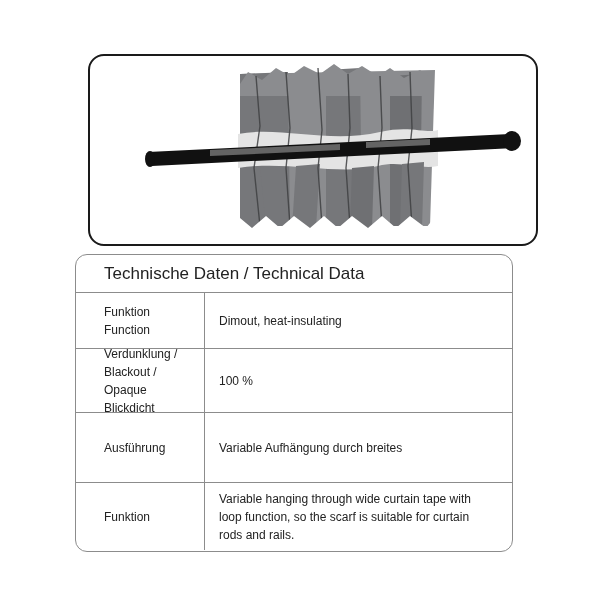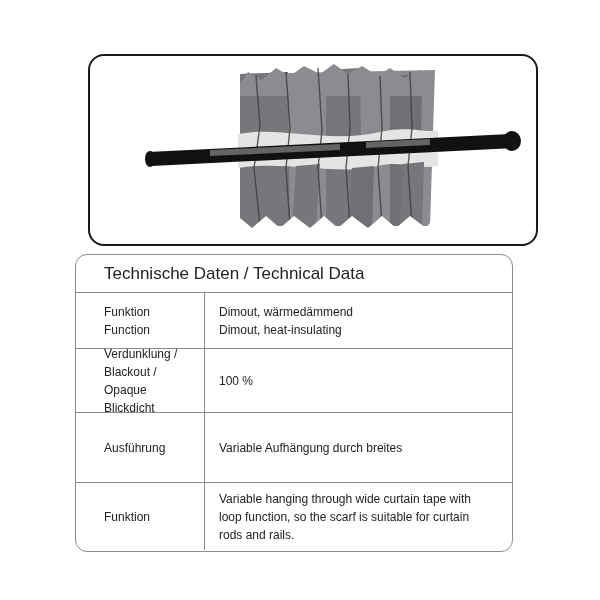--- a/index.html
+++ b/index.html
@@ -156,21 +156,20 @@
     <div class="data-title">Technische Daten / Technical Data</div>
 
     <div class="table">
 
       <div class="row r-func">
         <div class="cell-label">
           <span class="line">Funktion</span>
           <span class="line">Function</span>
         </div>
         <div class="cell-value">
-          <span class="line">Dimout, wärmedämmend</span>
           <span class="line">Dimout, heat-insulating</span>
         </div>
       </div>
 
       <div class="row r-black">
         <div class="cell-label">
           <span class="line">Verdunklung /</span>
           <span class="line">Blackout / Opaque</span>
           <span class="line">Blickdicht</span>
         </div>

